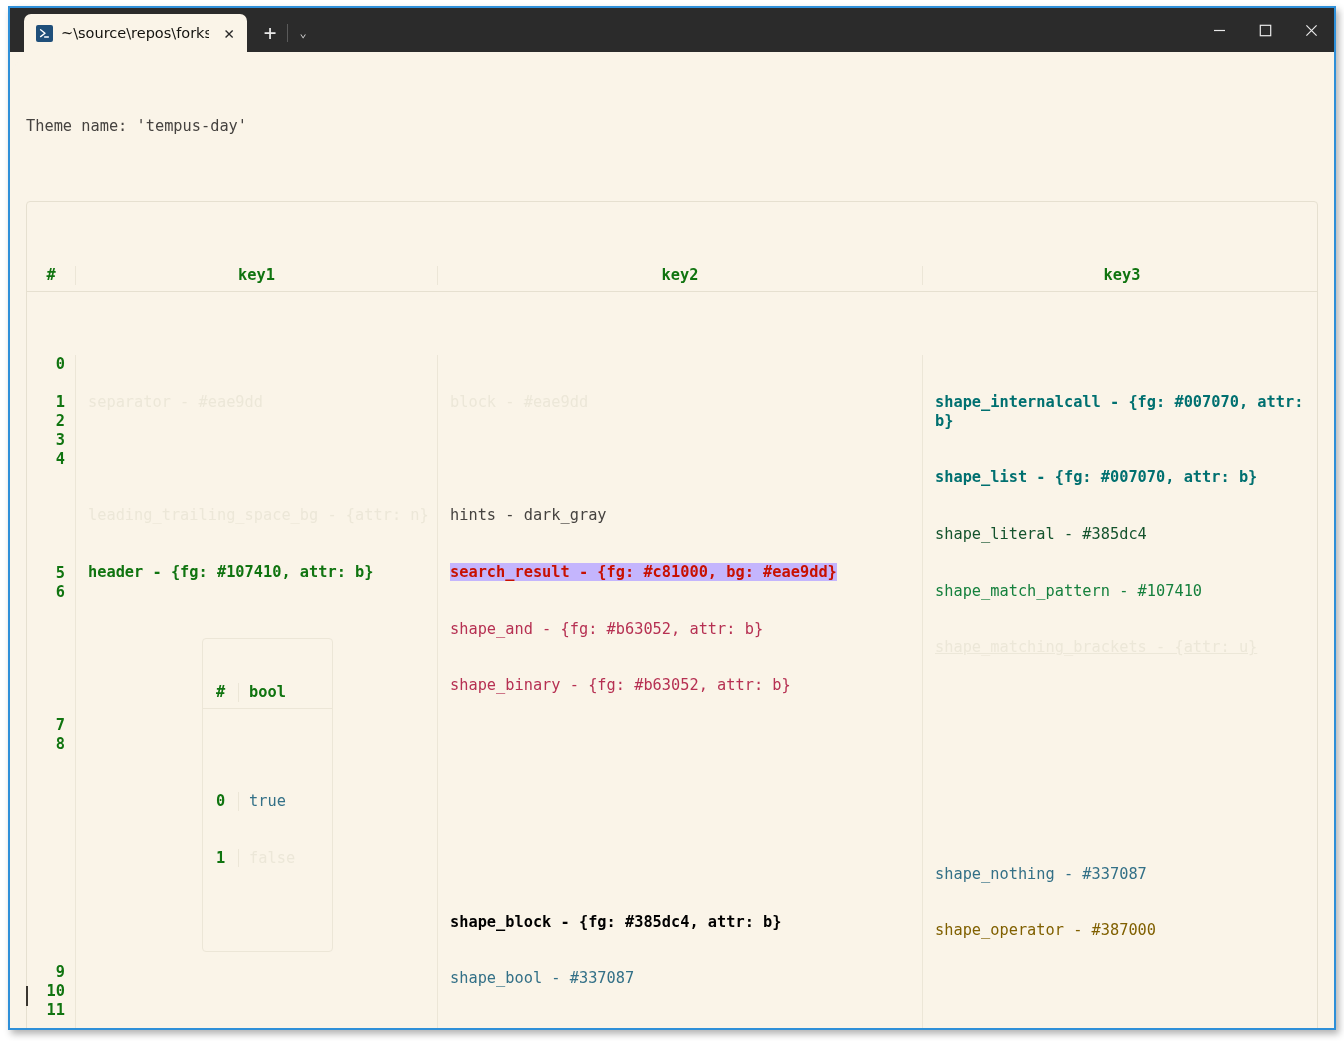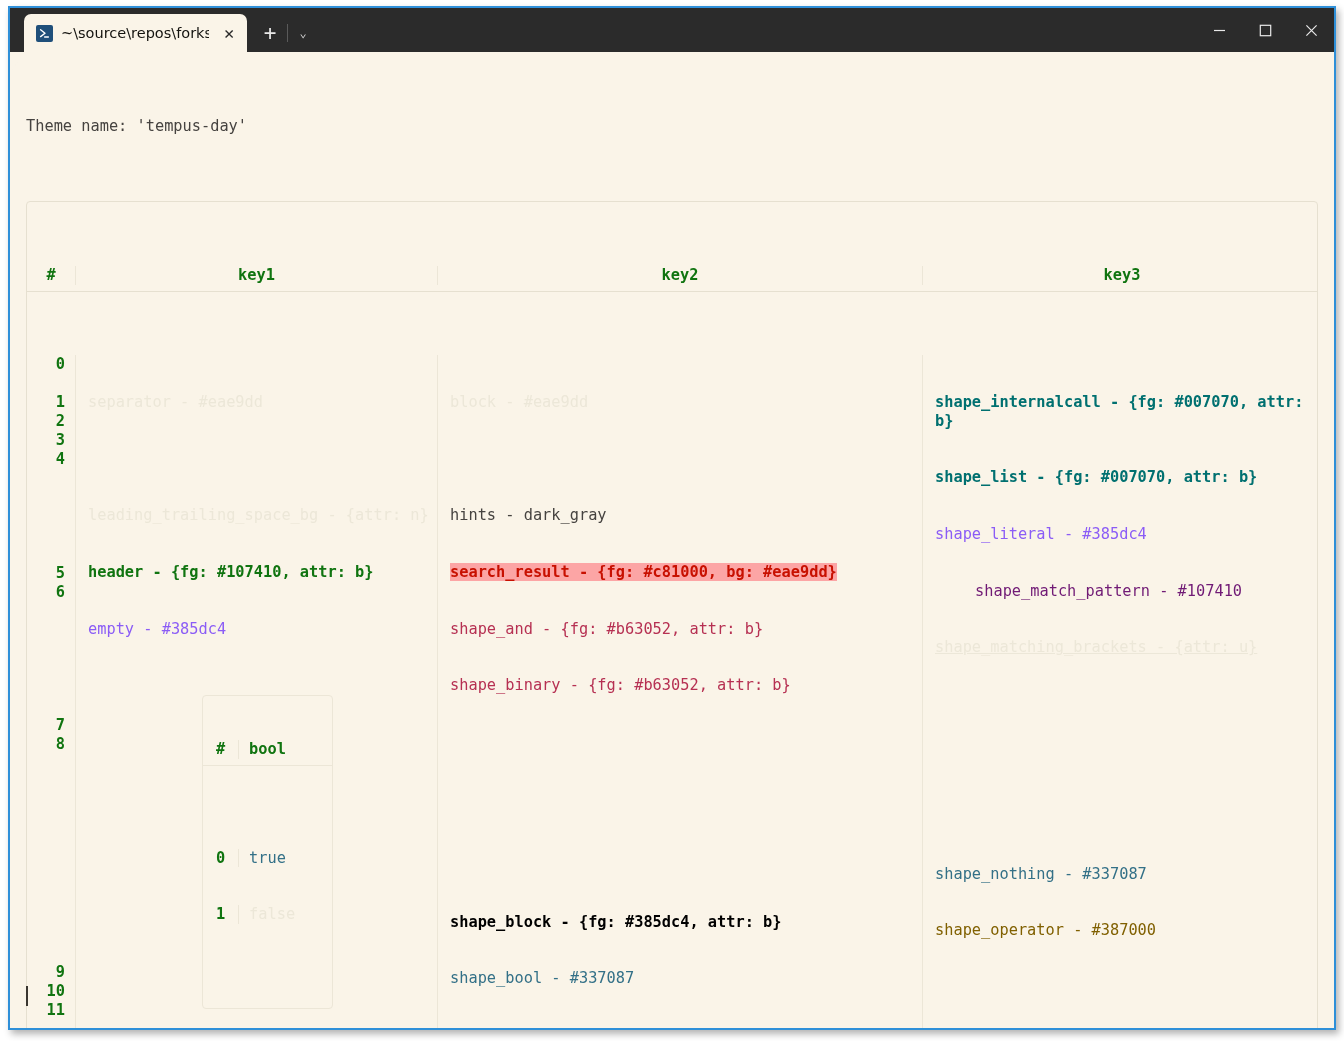--- a/index.html
+++ b/index.html
@@ -161,31 +161,31 @@
   }
   .inner-body { padding: 7px 0 8px 0; }
   .inner-row { display: flex; height: 18.9px; }
   .ih-idx, .ir-idx { width: 36px; flex: 0 0 36px; text-align: center; }
   .ir-idx { color: #107410; font-weight: bold; }
   .ih-val, .ir-val { padding: 0 10px; }
   .vsep { border-right: 1px solid #ece6d7; }
 
   
   .c-green   { color: #107410; font-weight: bold; }
-  .c-green-n { color: #701a75; margin-left: 40px; }
-  .c-blue    { color: #8b5cf6; }
+  .c-green-n { color: #15803d; }
+  .c-blue    { color: #14532d; }
   .c-blue-b  { color: #000000; font-weight: bold; }
   .c-teal-b  { color: #007070; font-weight: bold; }
   .c-red     { color: #b63052; }
   .c-olive   { color: #806000; }
   .c-navy    { color: #337087; }
   .c-fg      { color: #464340; }
   .c-faded   { color: #ece7d8; }
   .c-faded-u { color: #ece7d8; text-decoration: underline; }
-  .c-search  { color: #c81000; background: #fca5a5; font-weight: bold; }
+  .c-search  { color: #c81000; background: #c4b5fd; font-weight: bold; }
 
   #cursor {
     position: absolute;
     left: 16px; bottom: 26px;
     width: 2px; height: 20px;
     background: #3a3630;
   }
 </style>
 </head>
 <body>
@@ -245,21 +245,20 @@
 
         
         <div class="cellcol c-idx col-sep" id="idxcol" style="position: relative; height: 850px;"><div class="row" style="position: absolute; top: 0px; right: 10px;">0</div><div class="row" style="position: absolute; top: 38px; right: 10px;">1</div><div class="row" style="position: absolute; top: 57px; right: 10px;">2</div><div class="row" style="position: absolute; top: 76px; right: 10px;">3</div><div class="row" style="position: absolute; top: 95px; right: 10px;">4</div><div class="row" style="position: absolute; top: 209px; right: 10px;">5</div><div class="row" style="position: absolute; top: 228px; right: 10px;">6</div><div class="row" style="position: absolute; top: 361px; right: 10px;">7</div><div class="row" style="position: absolute; top: 380px; right: 10px;">8</div><div class="row" style="position: absolute; top: 608px; right: 10px;">9</div><div class="row" style="position: absolute; top: 627px; right: 10px;">10</div><div class="row" style="position: absolute; top: 646px; right: 10px;">11</div></div>
 
         
         <div class="cellcol c-k1 col-sep">
           <div class="row"><span class="c-faded">separator - #eae9dd</span></div>
           <div class="spacer"></div>
           <div class="row"><span class="c-faded">leading_trailing_space_bg - {attr: n}</span></div>
           <div class="row"><span class="c-green">header - {fg: #107410, attr: b}</span></div>
-          <div class="row"><span class="c-blue">empty - #385dc4</span></div>
 
           
           <div class="inner">
             <div class="inner-head">
               <div class="ih-idx vsep">#</div>
               <div class="ih-val">bool</div>
             </div>
             <div class="inner-body">
               <div class="inner-row">
                 <div class="ir-idx vsep">0</div>

